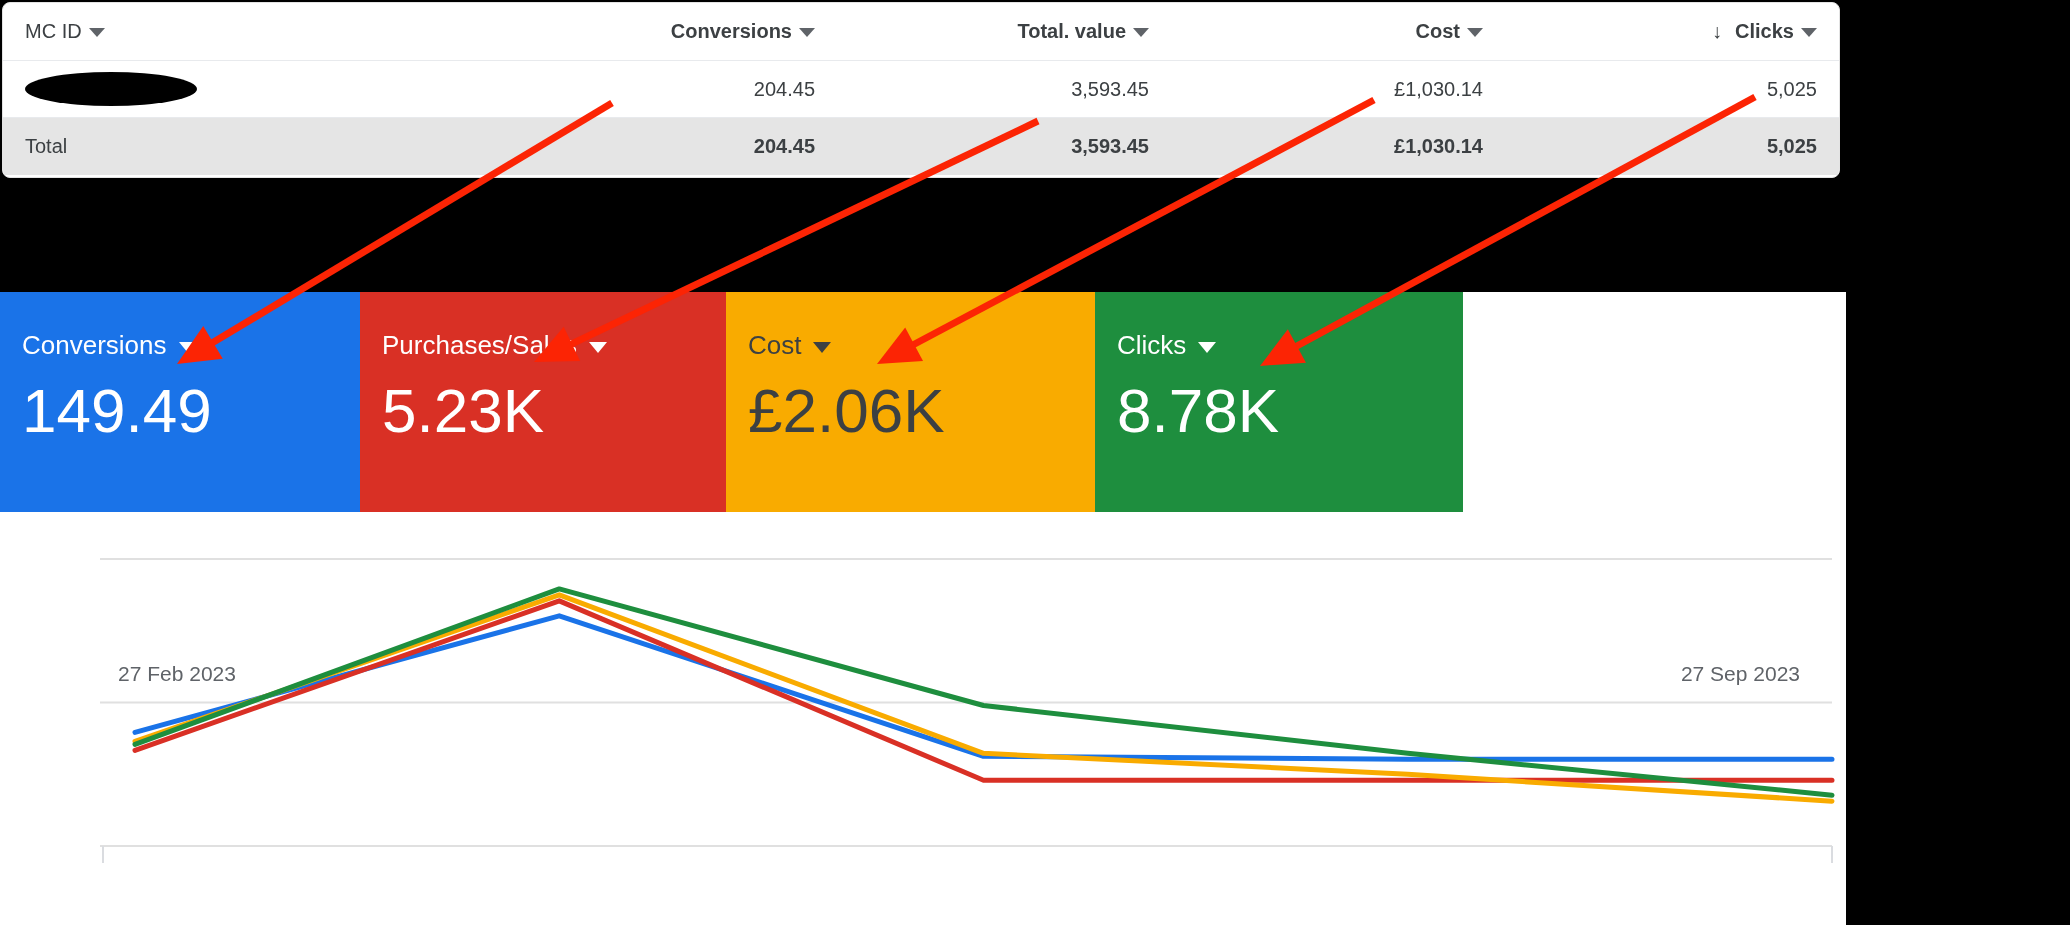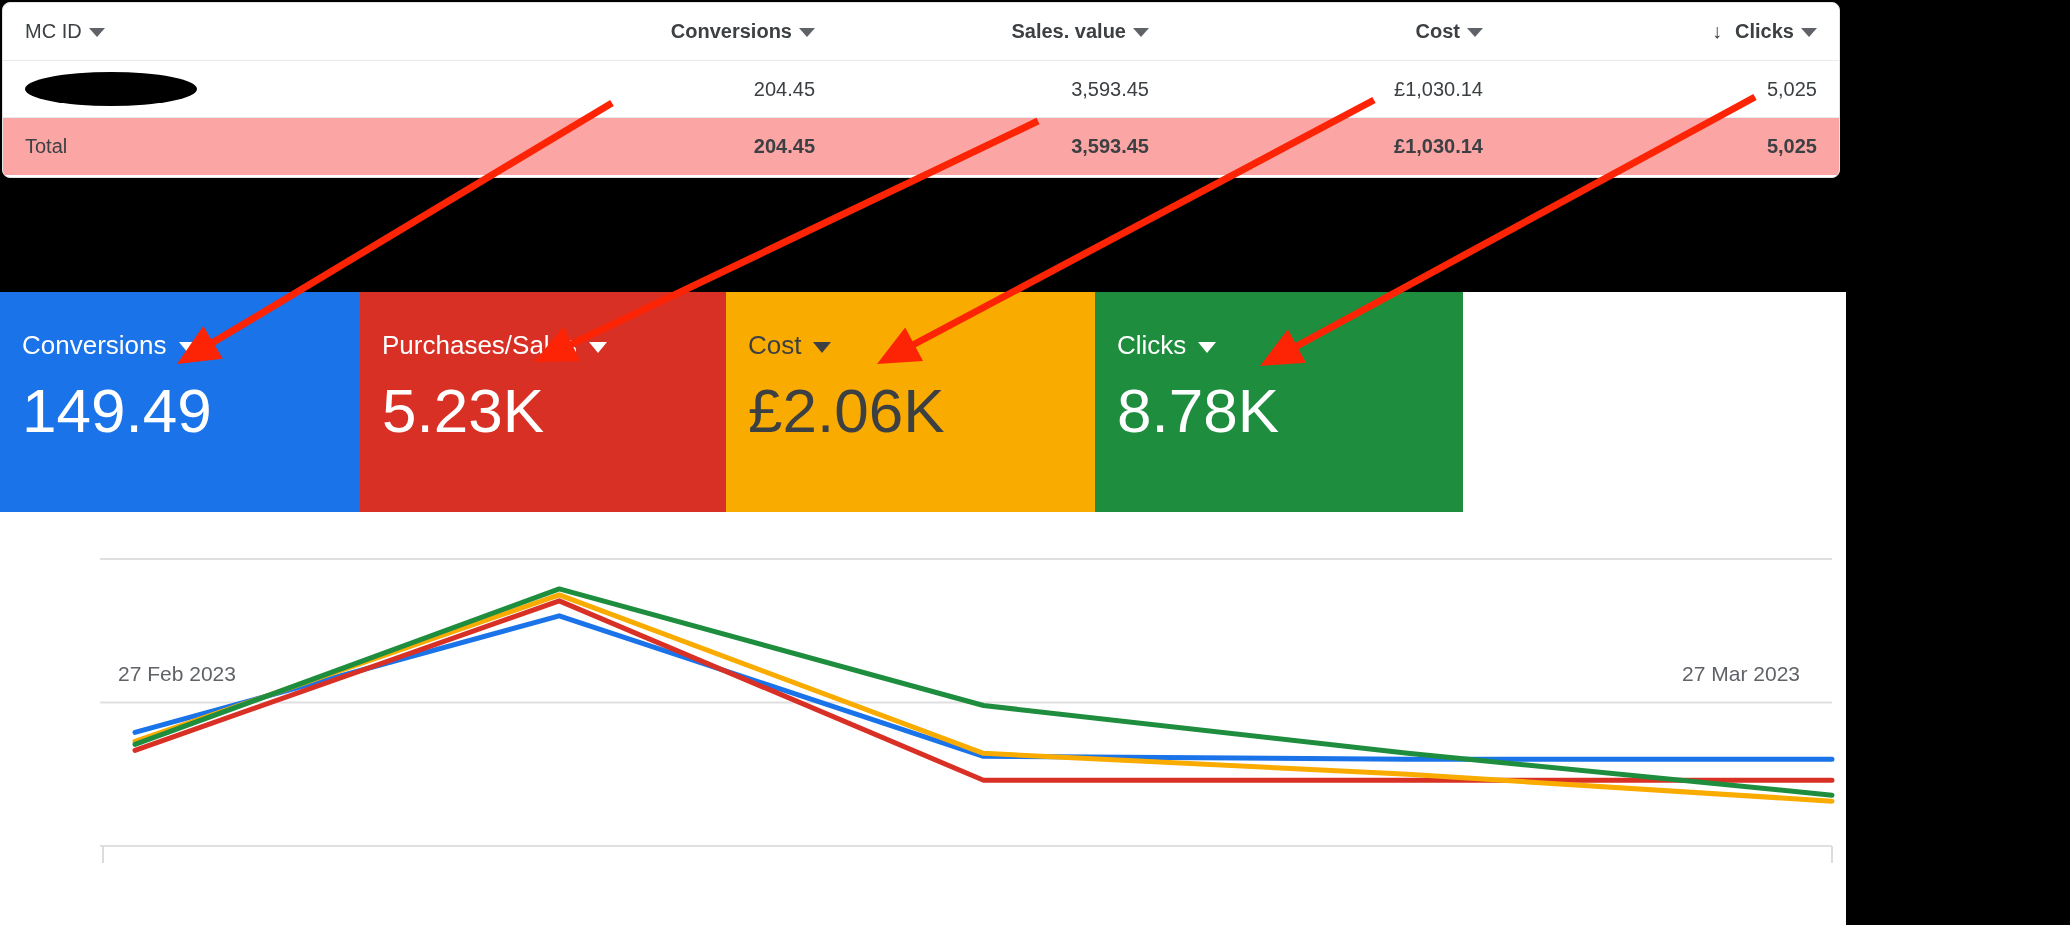--- a/index.html
+++ b/index.html
@@ -55,21 +55,21 @@
   .trow.header {
     height: 58px;
     border-bottom: 1px solid #e8eaed;
     text-decoration: underline;
   }
   .trow.data {
     border-bottom: 1px solid #e8eaed;
     background: #ffffff;
   }
   .trow.total {
-    background: #fca5a5;
+    background: #e5e5e5;
   }
 
   .cell {
     box-sizing: border-box;
     font-size: 20px;
     color: #3c4043;
     white-space: nowrap;
   }
   .cell.c-id {
     width: 500px;
@@ -218,21 +218,21 @@
         </span>
       </div>
       <div class="cell c-num">
         <span class="hdr-wrap">
           <span>Conversions</span>
           <span class="caret"></span>
         </span>
       </div>
       <div class="cell c-num">
         <span class="hdr-wrap">
-          <span>Sales. value</span>
+          <span>Total. value</span>
           <span class="caret"></span>
         </span>
       </div>
       <div class="cell c-num">
         <span class="hdr-wrap">
           <span>Cost</span>
           <span class="caret"></span>
         </span>
       </div>
       <div class="cell c-num">
@@ -306,21 +306,21 @@
         <line x1="100" x2="1832" y1="190.5" y2="190.5" stroke="#e0e0e0" stroke-width="2"></line>
         <line x1="100" x2="1832" y1="334.02" y2="334.02" stroke="#e0e0e0" stroke-width="2"></line>
         <line x1="103" x2="103" y1="334.02" y2="351.02" stroke="#dadce0" stroke-width="2"></line>
         <line x1="1832" x2="1832" y1="334.02" y2="351.02" stroke="#dadce0" stroke-width="2"></line>
         <polyline points="135,220.39999999999998 559.25,103.78999999999999 983.5,244.32 1407.75,247.31 1832,247.31" fill="none" stroke="#1a73e8" stroke-width="5" stroke-linejoin="round" stroke-linecap="round"></polyline>
         <polyline points="135,238.33999999999997 559.25,88.84 983.5,268.24 1407.75,268.24 1832,268.24" fill="none" stroke="#d93025" stroke-width="5" stroke-linejoin="round" stroke-linecap="round"></polyline>
         <polyline points="135,229.37 559.25,82.86000000000001 983.5,241.32999999999998 1407.75,262.26 1832,289.17" fill="none" stroke="#f9ab00" stroke-width="5" stroke-linejoin="round" stroke-linecap="round"></polyline>
         <polyline points="135,232.36 559.25,76.88 983.5,193.49 1407.75,241.32999999999998 1832,283.19" fill="none" stroke="#1e8e3e" stroke-width="5" stroke-linejoin="round" stroke-linecap="round"></polyline>
       </svg>
     <div class="x-label left">27 Feb 2023</div>
-    <div class="x-label right">27 Mar 2023</div>
+    <div class="x-label right">27 Sep 2023</div>
   </div>
 
   <svg class="annot" id="annot-svg" width="2070" height="925" viewBox="0 0 2070 925">
       <g>
         <line x1="612" y1="103" x2="204.43977362280143" y2="347.53613582631914" stroke="#fc2404" stroke-width="7" stroke-linecap="butt"></line>
         <polygon points="177,364 203.23928352680386,326.0988126835055 222.79012223304986,358.68354386058223" fill="#fc2404"></polygon>
       </g>
       <g>
         <line x1="1038" y1="121" x2="562.8692643798826" y2="348.195450961207" stroke="#fc2404" stroke-width="7" stroke-linecap="butt"></line>
         <polygon points="534,362 563.6944585068125,326.74040366102884 580.0873604903793,361.02265511213943" fill="#fc2404"></polygon>

